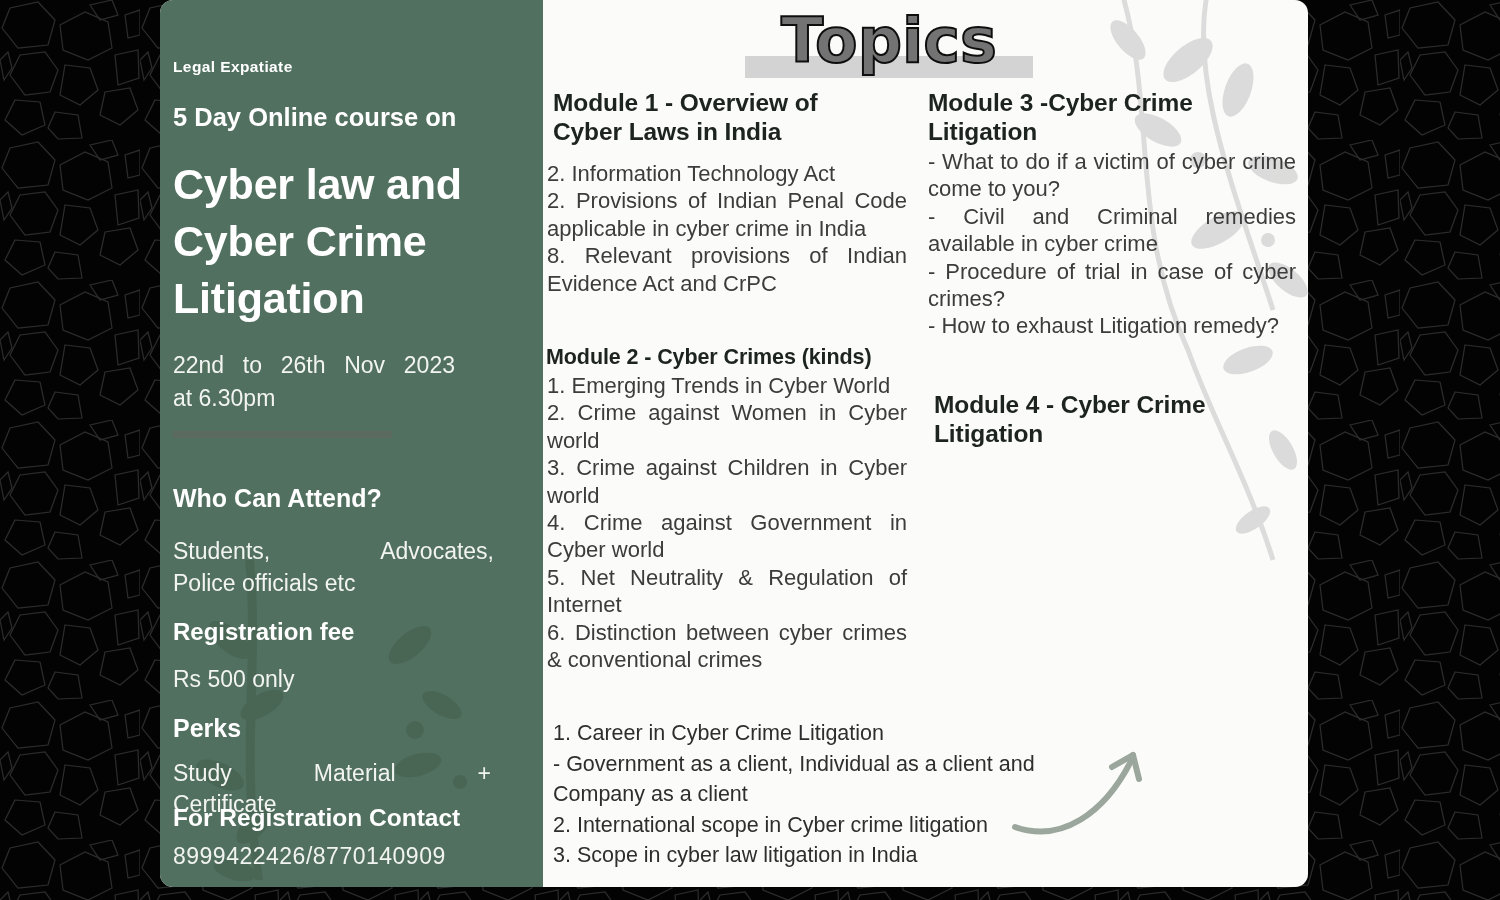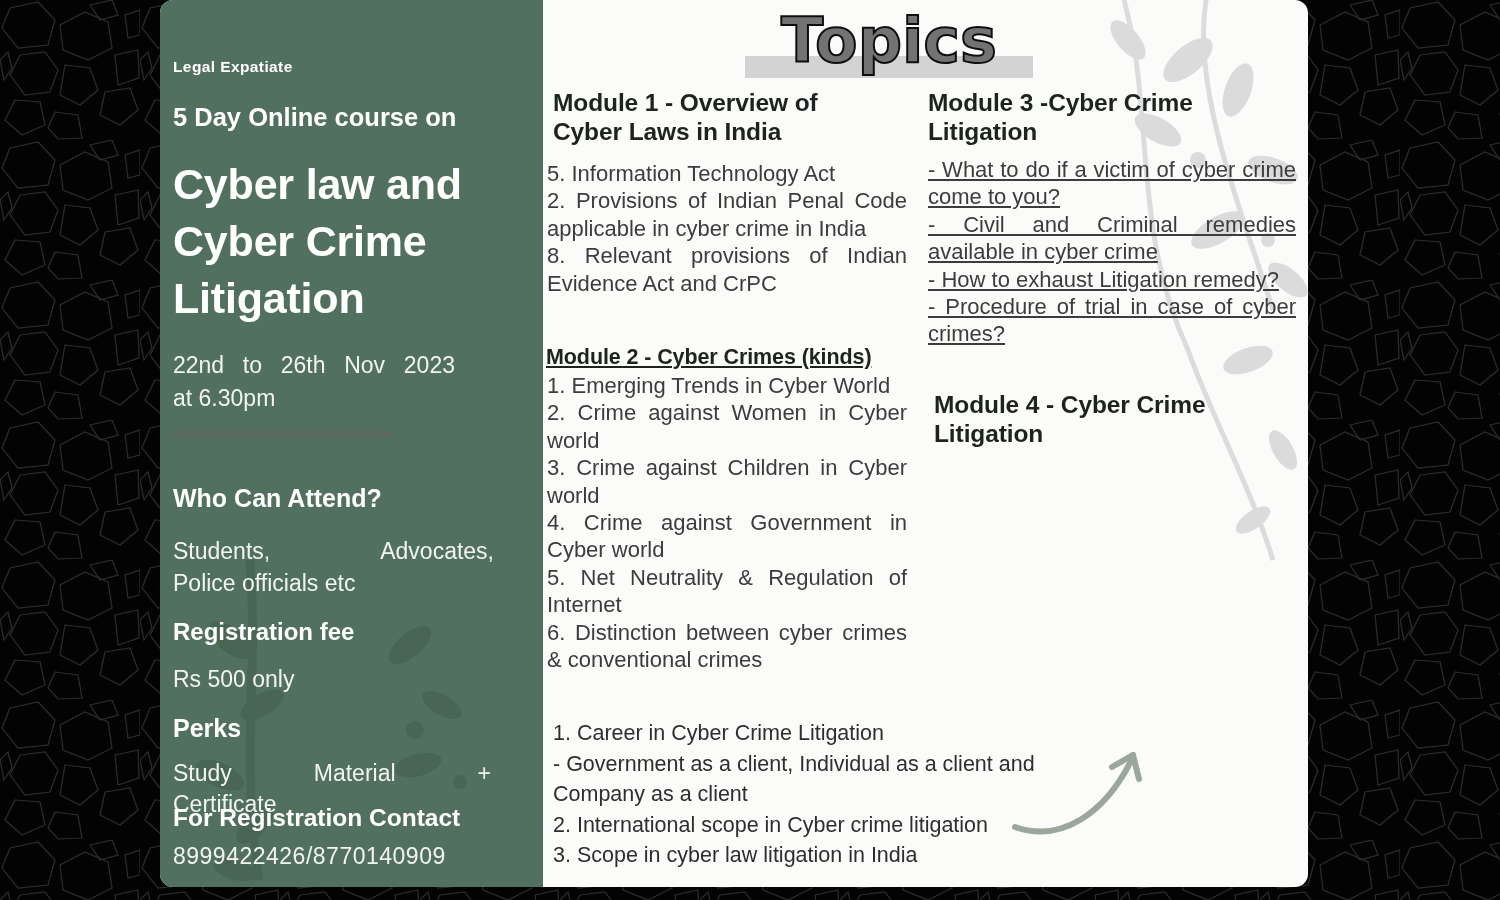--- a/index.html
+++ b/index.html
@@ -39,24 +39,24 @@
                 text-align:center;font-family:"DejaVu Sans",sans-serif;
                 font-size:62px;font-weight:bold;color:#737373;
                 -webkit-text-stroke:2px #0e0e0e;letter-spacing:0;}
   .mod-h{position:absolute;margin:0;font-size:24.5px;line-height:29px;
          font-weight:700;color:#1d2420;letter-spacing:-.1px;}
   .mod-items{position:absolute;color:#3c3c3c;font-size:22px;
              line-height:27.4px;text-align:justify;}
   .mod-items p{margin:0;}
   #m1h{left:393px;top:88px;width:312px;}
   #m1i{left:387px;top:160px;width:360px;}
-  #m2h{left:386px;top:343px;width:360px;font-size:21.5px;text-decoration:underline;}
+  #m2h{left:386px;top:343px;width:360px;font-size:21.5px;}
   #m2i{left:387px;top:372px;width:360px;}
   #m3h{left:768px;top:88px;width:300px;}
-  #m3i{left:768px;top:156px;width:368px;text-decoration:underline;}
+  #m3i{left:768px;top:148px;width:368px;}
   #m4h{left:774px;top:390px;width:322px;}
   #m4i{left:774px;top:450px;width:360px;}
   #m5h{left:775px;top:686px;width:350px;}
   #m5i{left:393px;top:718px;width:540px;font-size:21.5px;line-height:30.5px;
        text-align:left;color:#2e2e2e;}
   .overlay{position:absolute;pointer-events:none;}
 </style>
 </head>
 <body>
 
@@ -141,43 +141,43 @@
       <h2 class="abs s-h contact-h">For Registration Contact</h2>
       <div class="abs s-body phone">8999422426/8770140909</div>
     </aside>
 
     <div class="topics-bar"></div>
     <h1 class="topics-title">Topics</h1>
 
     <h3 class="mod-h" id="m1h">Module 1 - Overview of Cyber Laws in India</h3>
     <div class="mod-items" id="m1i">
 
-    <p class="item">5. Information Technology Act</p>
+    <p class="item">2. Information Technology Act</p>
         <p class="item">2. Provisions of Indian Penal Code applicable in cyber crime in India</p>
         <p class="item">8. Relevant provisions of Indian Evidence Act and CrPC</p>
       </div>
 
     <h3 class="mod-h" id="m2h">Module 2 - Cyber Crimes (kinds)</h3>
     <div class="mod-items" id="m2i">
 
     <p class="item">1. Emerging Trends in Cyber World</p>
         <p class="item">2. Crime against Women in Cyber world</p>
         <p class="item">3. Crime against Children in Cyber world</p>
         <p class="item">4. Crime against Government in Cyber world</p>
         <p class="item">5. Net Neutrality &amp; Regulation of Internet</p>
         <p class="item">6. Distinction between cyber crimes &amp; conventional crimes</p>
       </div>
 
     <h3 class="mod-h" id="m3h">Module 3 -Cyber Crime Litigation</h3>
     <div class="mod-items" id="m3i">
 
     <p class="item">- What to do if a victim of cyber crime come to you?</p>
         <p class="item">- Civil and Criminal remedies available in cyber crime</p>
+        <p class="item">- Procedure of trial in case of cyber crimes?</p>
         <p class="item">- How to exhaust Litigation remedy?</p>
-        <p class="item">- Procedure of trial in case of cyber crimes?</p>
       </div>
 
     <h3 class="mod-h" id="m4h">Module 4 - Cyber Crime Litigation</h3>
 
     <div class="mod-items" id="m5i">
 
     <p class="item">1. Career in Cyber Crime Litigation</p>
         <p class="item">- Government as a client, Individual as a client and Company as a client</p>
         <p class="item">2. International scope in Cyber crime litigation</p>
         <p class="item">3. Scope in cyber law litigation in India</p>

